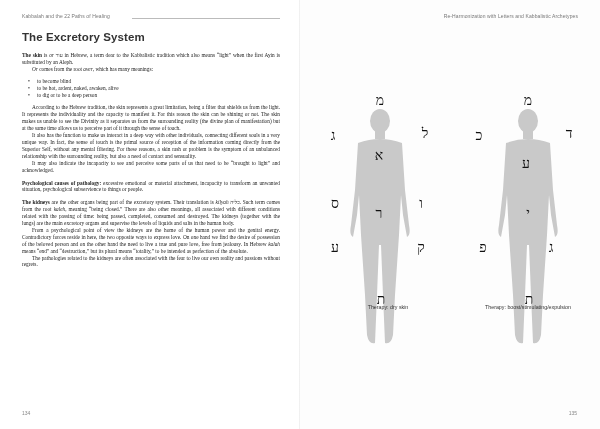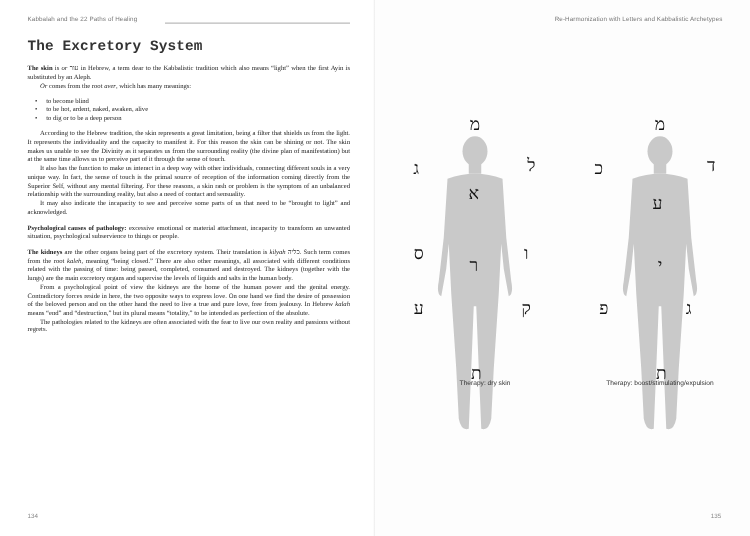--- a/index.html
+++ b/index.html
@@ -6,21 +6,21 @@
   body { width:600px; height:429px; position:relative; overflow:hidden; font-family:"Liberation Serif", serif; color:#222; }
   .page { position:absolute; top:0; height:429px; width:300px; background:#fff; }
   .page.left { left:0; }
   .page.right { left:300px; background:#fdfdfd; }
   .spine { position:absolute; left:299px; top:0; width:2px; height:429px; background:linear-gradient(90deg,#eee,#f7f7f7); }
   .running { position:absolute; top:13px; font-family:"Liberation Sans", sans-serif; font-size:5px; color:#777; letter-spacing:.1px; }
   .running.left { left:22px; }
   .running.right { right:22px; text-align:right; }
   .rule { position:absolute; top:18px; height:1px; background:#bbb; }
   .rule.left { left:132px; width:148px; }
-  .title { position:absolute; left:22px; top:31px; font-family:Liberation Mono, monospace; font-weight:bold; font-size:11.5px; color:#333; letter-spacing:.1px; }
+  .title { position:absolute; left:22px; top:31px; font-family:Liberation Sans, sans-serif; font-weight:bold; font-size:11.5px; color:#333; letter-spacing:.1px; }
   .body-text { position:absolute; left:22px; top:52px; width:258px; font-size:5.3px; line-height:6.9px; text-align:justify; color:#222; }
   .body-text p { margin:0; }
   .body-text p.ind { text-indent:10px; }
   .body-text p.gap { margin-top:6px; }
   .body-text ul { margin:5px 0 6px 0; padding-left:9px; list-style:none; }
   .body-text li { position:relative; padding-left:6px; }
   .body-text li::before { content:"•"; position:absolute; left:-3px; }
   .body-text b { font-weight:bold; }
   .body-text i { font-style:italic; }
   .pnum { position:absolute; top:410px; font-family:"Liberation Sans", sans-serif; font-size:5px; color:#888; }

